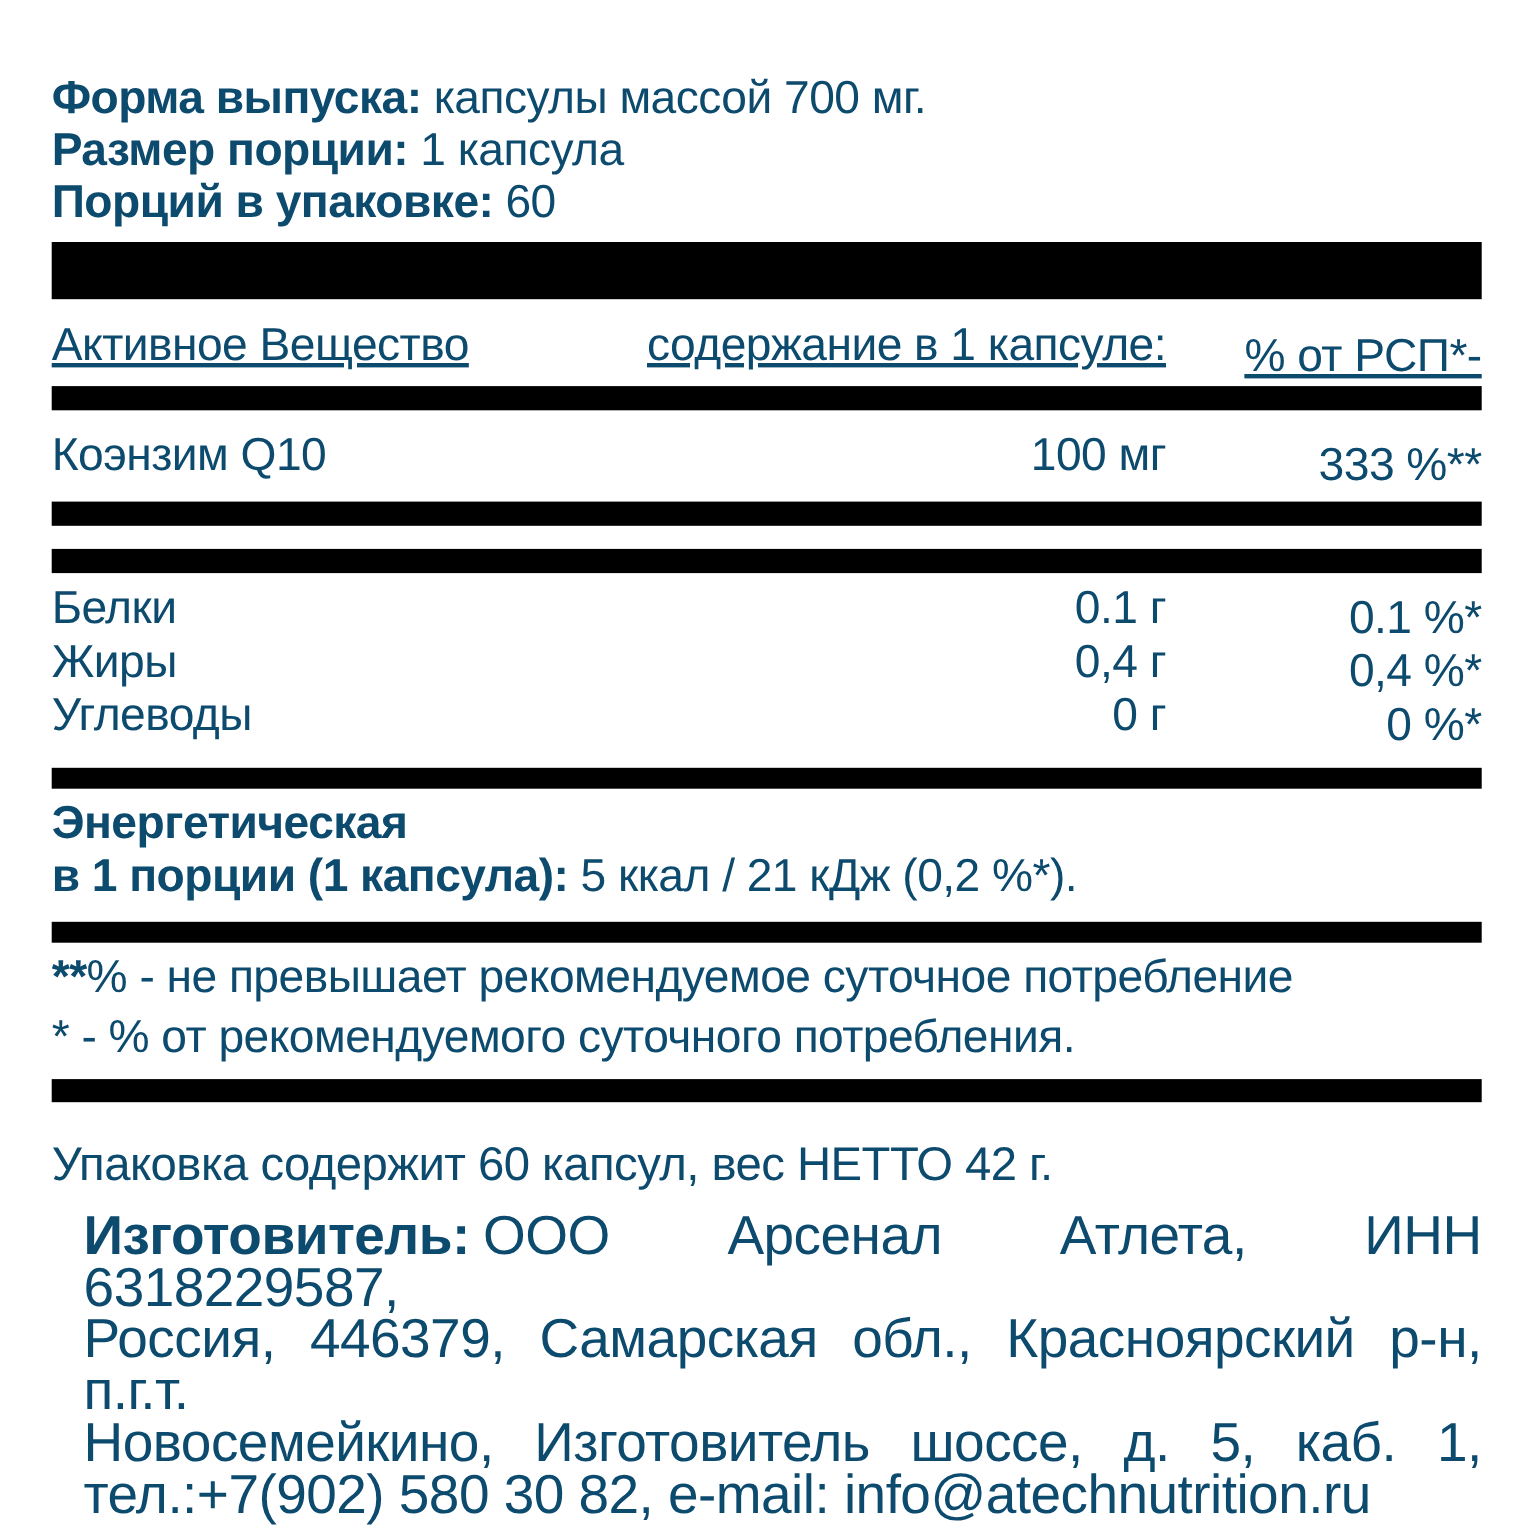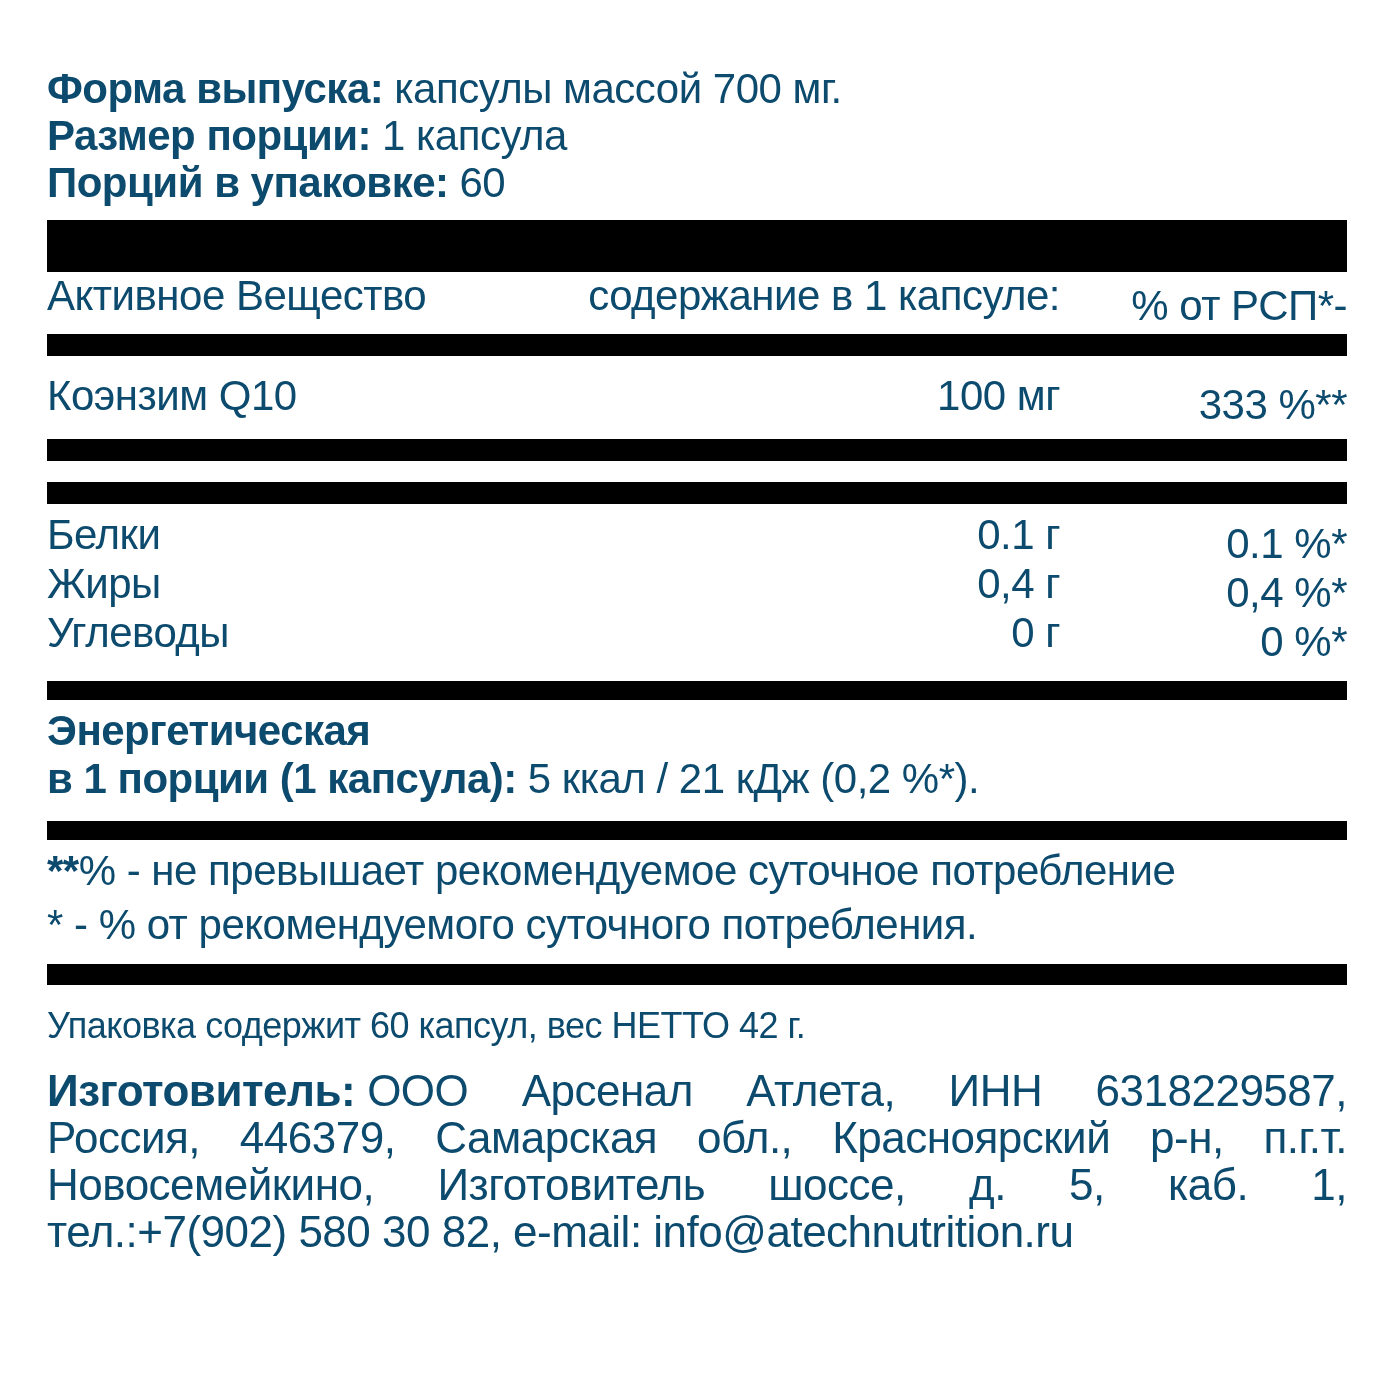--- a/index.html
+++ b/index.html
@@ -26,42 +26,42 @@
   .info{font-size:42px;line-height:47px;}
   .info-line{white-space:nowrap;}
   .blb{font-weight:700;margin-right:11px;}
 
   .trow{
     display:grid;
     grid-template-columns:1fr auto 287px;
     font-size:42px;line-height:47px;
     align-items:baseline;
   }
-  .hdr1{}
+  .hdr1{margin-top:17px;text-decoration:underline;}
   .row1{margin-top:16px;}
   .hdr2{margin-top:11px;}
   .rows2{margin-top:6px;}
   .rows2 .trow{line-height:49px;}
   .c1{text-align:left;white-space:nowrap;}
   .c2{text-align:right;white-space:nowrap;}
   .c3{text-align:right;white-space:nowrap;position:relative;top:9px;}
   .hdr1 .c3{top:10px;}
 
   .energy{margin-top:7px;font-size:42px;line-height:48px;}
   .energy-line{white-space:nowrap;}
   .energy .ttl{font-weight:700;}
   .energy .lbl{font-weight:700;margin-right:11px;}
 
   .footnotes{margin-top:4px;font-size:42px;line-height:54px;}
   .fn{white-space:nowrap;}
   .fnb{font-weight:700;}
 
-  .package{margin-top:17px;font-size:36px;line-height:48px;white-space:nowrap;}
+  .package{margin-top:33px;font-size:43px;line-height:48px;white-space:nowrap;}
 
-  .mfr{margin-top:17px;font-size:44px;line-height:47px;}
+  .mfr{margin-top:17px;font-size:50px;line-height:47px;margin-left:29px;}
   .mfr-line{white-space:normal;}
   .just{text-align:justify;text-align-last:justify;}
   .mfr .lbl{font-weight:700;margin-right:12px;}
 </style>
 </head>
 <body>
 
 <div class="page">
 
   <div class="info">

